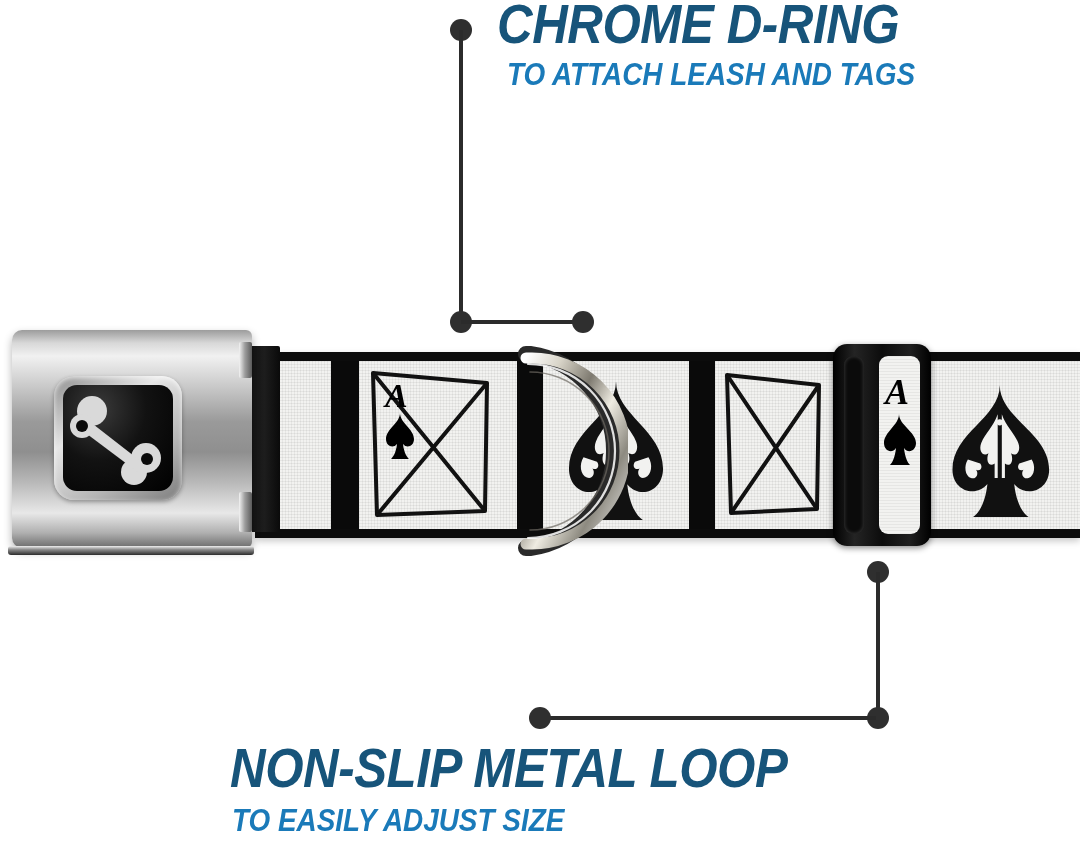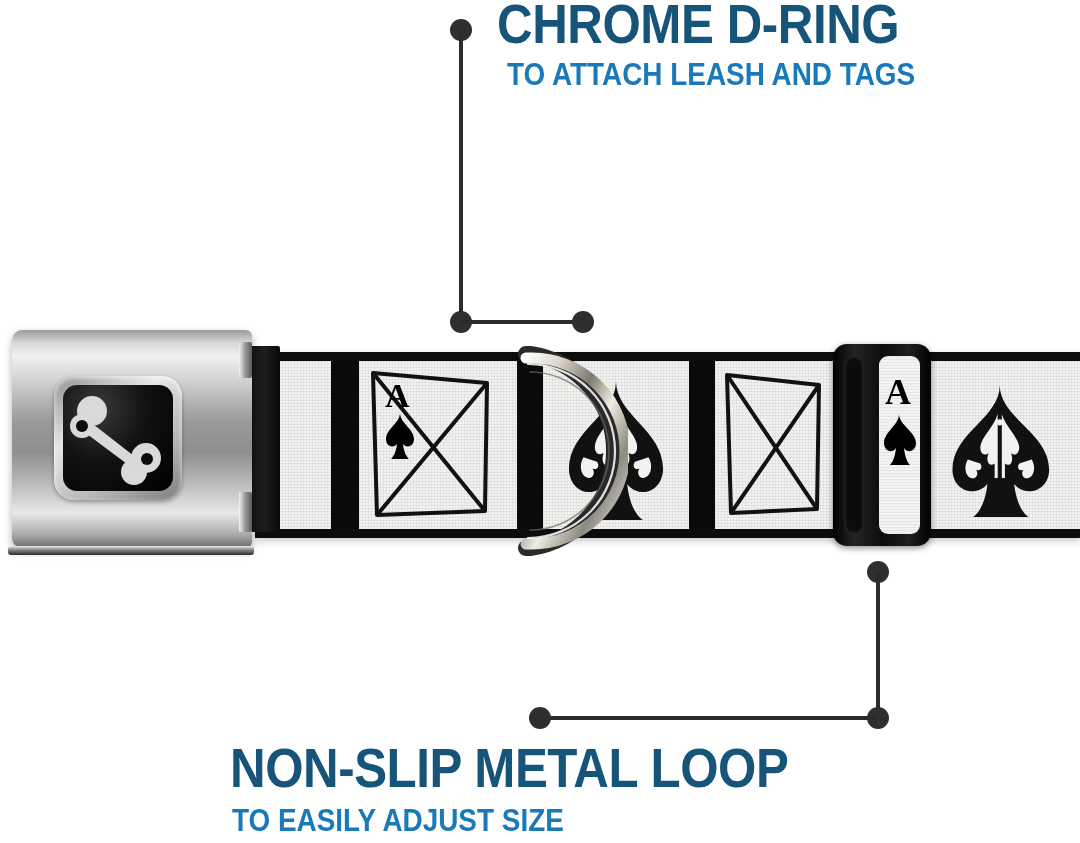--- a/index.html
+++ b/index.html
@@ -10,20 +10,21 @@
   }
   body {
     font-family: "Liberation Sans", sans-serif;
   }
   .canvas {
     position: relative;
     width: 1080px;
     height: 843px;
     background: #ffffff;
     overflow: hidden;
+    font-style: italic;
   }
 
   
   .callout-title {
     position: absolute;
     font-family: "Liberation Sans", sans-serif;
     font-weight: bold;
     letter-spacing: -0.5px;
     white-space: nowrap;
     transform: scaleX(0.88);

